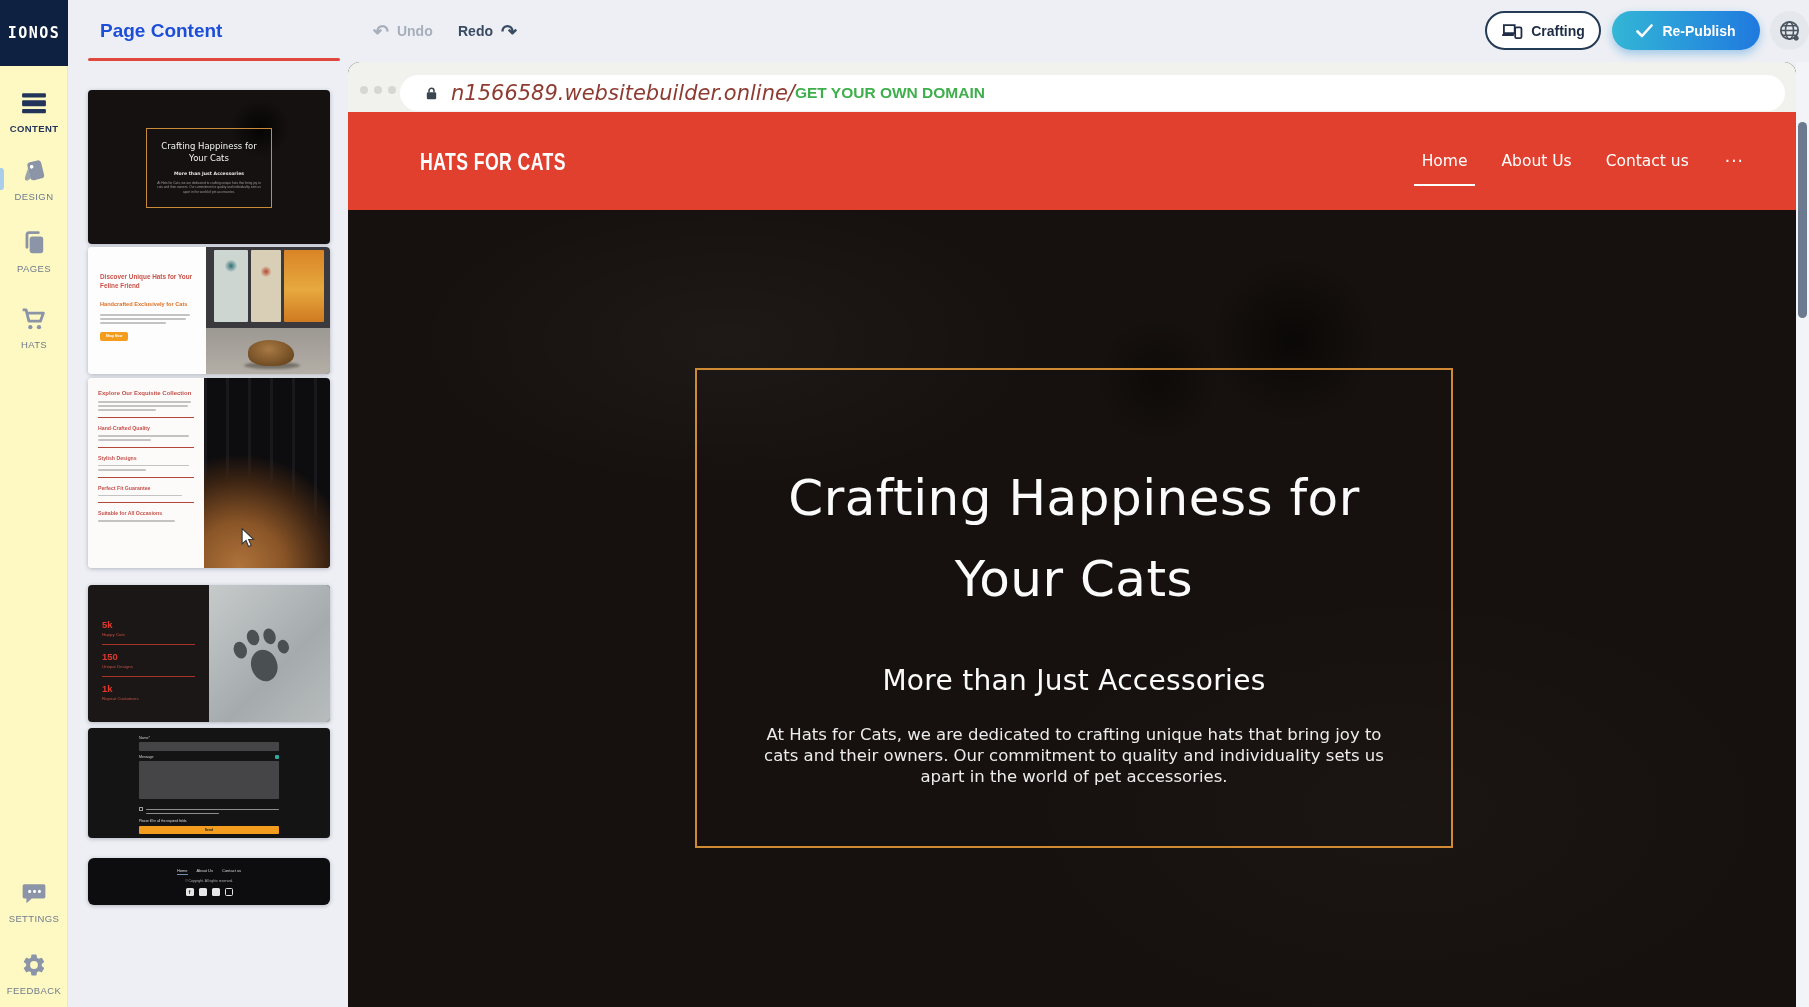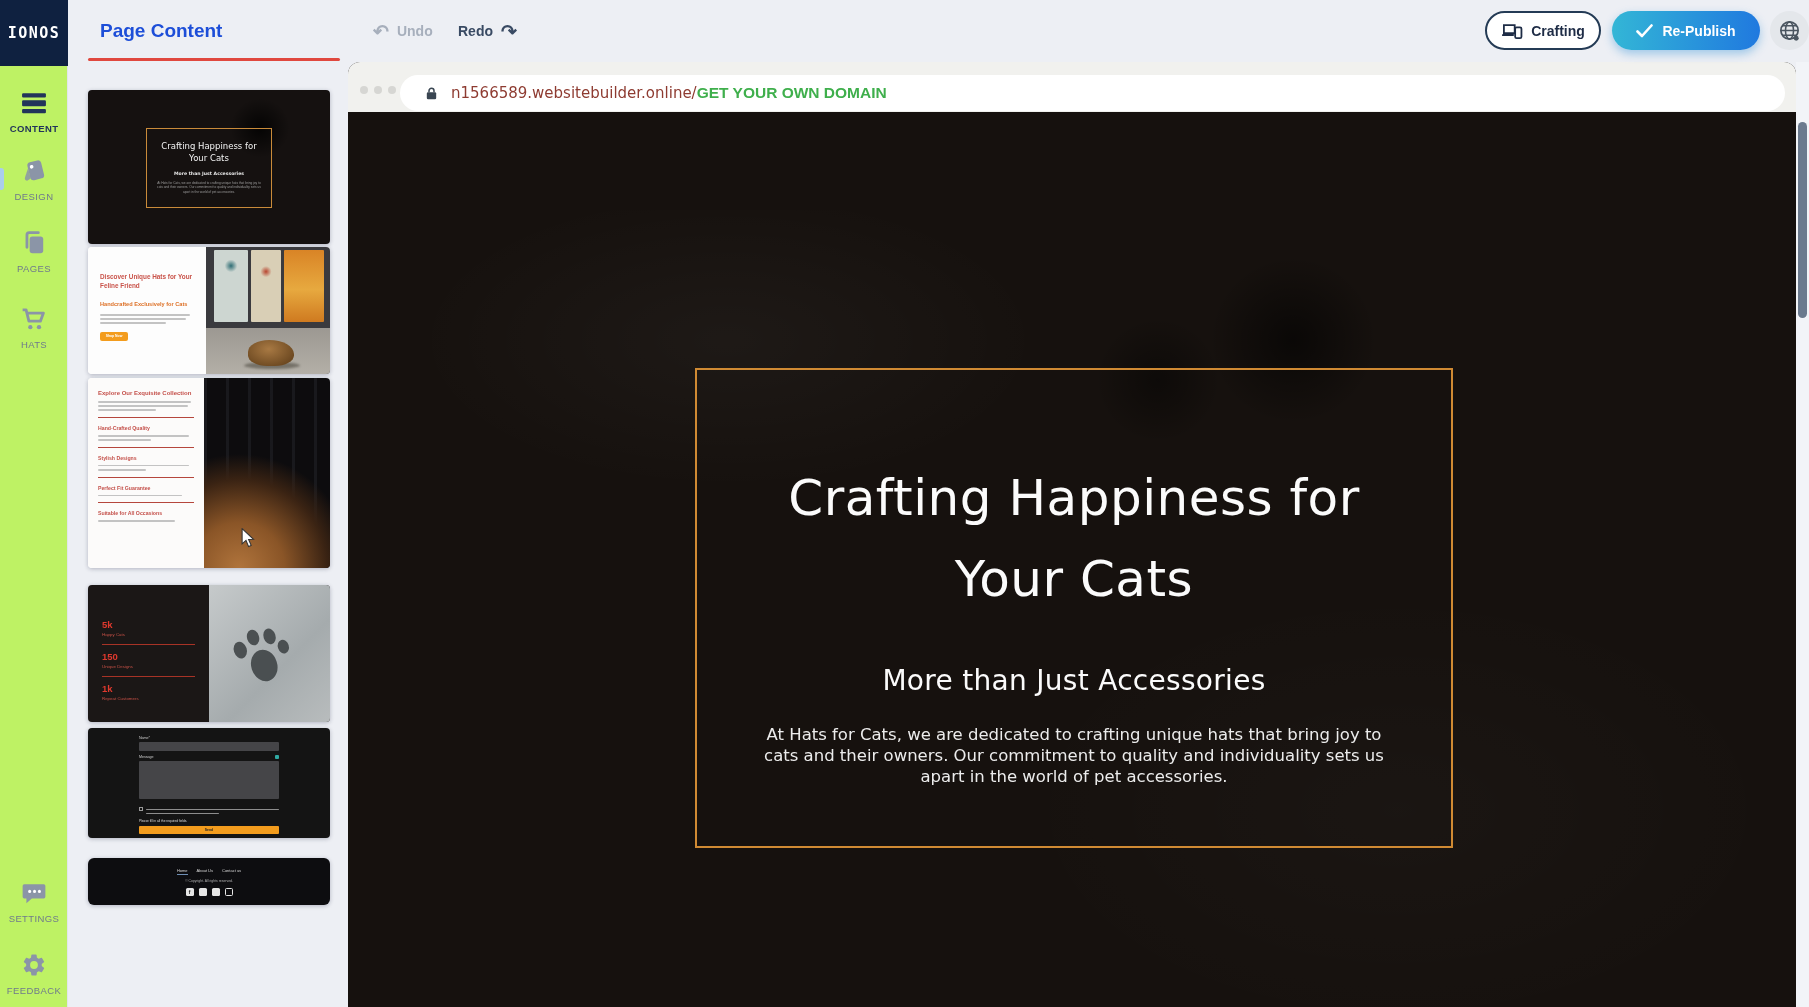--- a/index.html
+++ b/index.html
@@ -6,21 +6,21 @@
   html,body { width:1809px; height:1007px; }
   body {
     position:relative; overflow:hidden;
     background:#edeff4;
     font-family:"Liberation Sans", sans-serif;
     -webkit-font-smoothing:antialiased;
   }
   svg { display:block; }
 
   
-  #rail { position:absolute; left:0; top:0; width:68px; height:1007px; background:#bef264; border-right:1px solid #e2e5ec; z-index:30; }
+  #rail { position:absolute; left:0; top:0; width:68px; height:1007px; background:#fef9c3; border-right:1px solid #e2e5ec; z-index:30; }
   #logo-block { position:absolute; left:0; top:0; width:68px; height:66px; background:#0f2140; color:#fff; display:flex; align-items:center; justify-content:center; font-weight:bold; font-size:15px; letter-spacing:1.5px; font-family:"DejaVu Sans Mono", monospace; }
   .rail-item { position:absolute; left:0; width:68px; display:flex; flex-direction:column; align-items:center; gap:7px; cursor:pointer; }
   .rail-item .ric { width:26px; height:26px; color:#8b95a7; }
   .rail-item .rlb { font-size:9.5px; letter-spacing:.4px; color:#6f7a8c; }
   .rail-item.active .ric { color:#22345a; }
   .rail-item.active .rlb { color:#22345a; font-weight:bold; }
   #rail-indicator { position:absolute; left:0; top:168px; width:4px; height:22px; background:#aacdec; border-radius:0 3px 3px 0; }
 
   
   #toolbar { position:absolute; left:68px; top:0; width:1741px; height:62px; background:#edeff4; z-index:20; }
@@ -103,21 +103,21 @@
   #thumb-footer .soc.outline { background:transparent; border:1px solid #e6e6e6; color:#e6e6e6; }
 
   
   #main { position:absolute; left:348px; top:62px; width:1448px; height:945px; background:#16110e; border-radius:12px 12px 0 0; overflow:hidden; z-index:10; }
 
   
   #chrome { position:absolute; left:0; top:0; width:1448px; height:50px; background:#f1f1ee; }
   .chrome-dot { position:absolute; top:24px; width:8px; height:8px; border-radius:50%; background:#d6d6d3; }
   #url-pill { position:absolute; left:52px; top:13px; width:1385px; height:36px; background:#fff; border-radius:18px; display:flex; align-items:center; padding-left:24px; }
   #lock-icon { width:15px; height:17px; color:#3a4652; margin-right:12px; }
-  #url-text { font-size:15px; color:#8e3b31; font-family:"DejaVu Sans", sans-serif; }
+  #url-text { font-size:21px; color:#8e3b31; font-family:"DejaVu Sans", sans-serif;font-style:italic; }
   #domain-cta { font-size:15.5px; font-weight:bold; color:#3faf4c; cursor:pointer; }
 
   
   #site-header { position:absolute; left:0; top:50px; width:1448px; height:98px; background:#e2402f; }
   #site-logo { position:absolute; left:72px; top:38px; color:#fff; font-size:21px; font-weight:bold; letter-spacing:.5px; transform:scaleX(.84) scaleY(1.12); transform-origin:left center; white-space:nowrap; font-family:"Liberation Sans", sans-serif; }
   #site-nav { position:absolute; right:52px; top:0; height:98px; display:flex; align-items:center; gap:30px; color:#fff; font-size:15.5px; font-family:"DejaVu Sans", sans-serif; }
   .nav-link { position:relative; cursor:pointer; padding:4px 2px; }
   .nav-link.active::after { content:""; position:absolute; left:-6px; right:-6px; bottom:-12px; height:2.5px; background:#fff; }
   #nav-more { cursor:pointer; font-size:17px; letter-spacing:1px; margin-left:4px; }
 
@@ -382,20 +382,29 @@
     <div id="url-pill">
       <svg id="lock-icon" viewBox="0 0 24 24">
         <rect x="4.5" y="10" width="15" height="11" rx="2" fill="#3a4652"></rect>
         <path d="M8 10 V7.5 a4 4 0 0 1 8 0 V10" fill="none" stroke="#3a4652" stroke-width="2.4"></path>
       </svg>
       <span id="url-text">n1566589.websitebuilder.online/</span>
       <span id="domain-cta">GET YOUR OWN DOMAIN</span>
     </div>
   </div>
 
+  <div id="site-header">
+    <div id="site-logo">HATS FOR CATS</div>
+    <div id="site-nav">
+      <span class="nav-link active">Home</span>
+      <span class="nav-link">About Us</span>
+      <span class="nav-link">Contact us</span>
+      <span id="nav-more">···</span>
+    </div>
+  </div>
 
   <div id="hero">
     <div id="selection-box">
       <div id="hero-inner">
         <div class="hero-title-line">Crafting Happiness for</div>
         <div class="hero-title-line">Your Cats</div>
         <div id="hero-subtitle">More than Just Accessories</div>
         <div id="hero-body">At Hats for Cats, we are dedicated to crafting unique hats that bring joy to cats and their owners. Our commitment to quality and individuality sets us apart in the world of pet accessories.</div>
       </div>
     </div>

